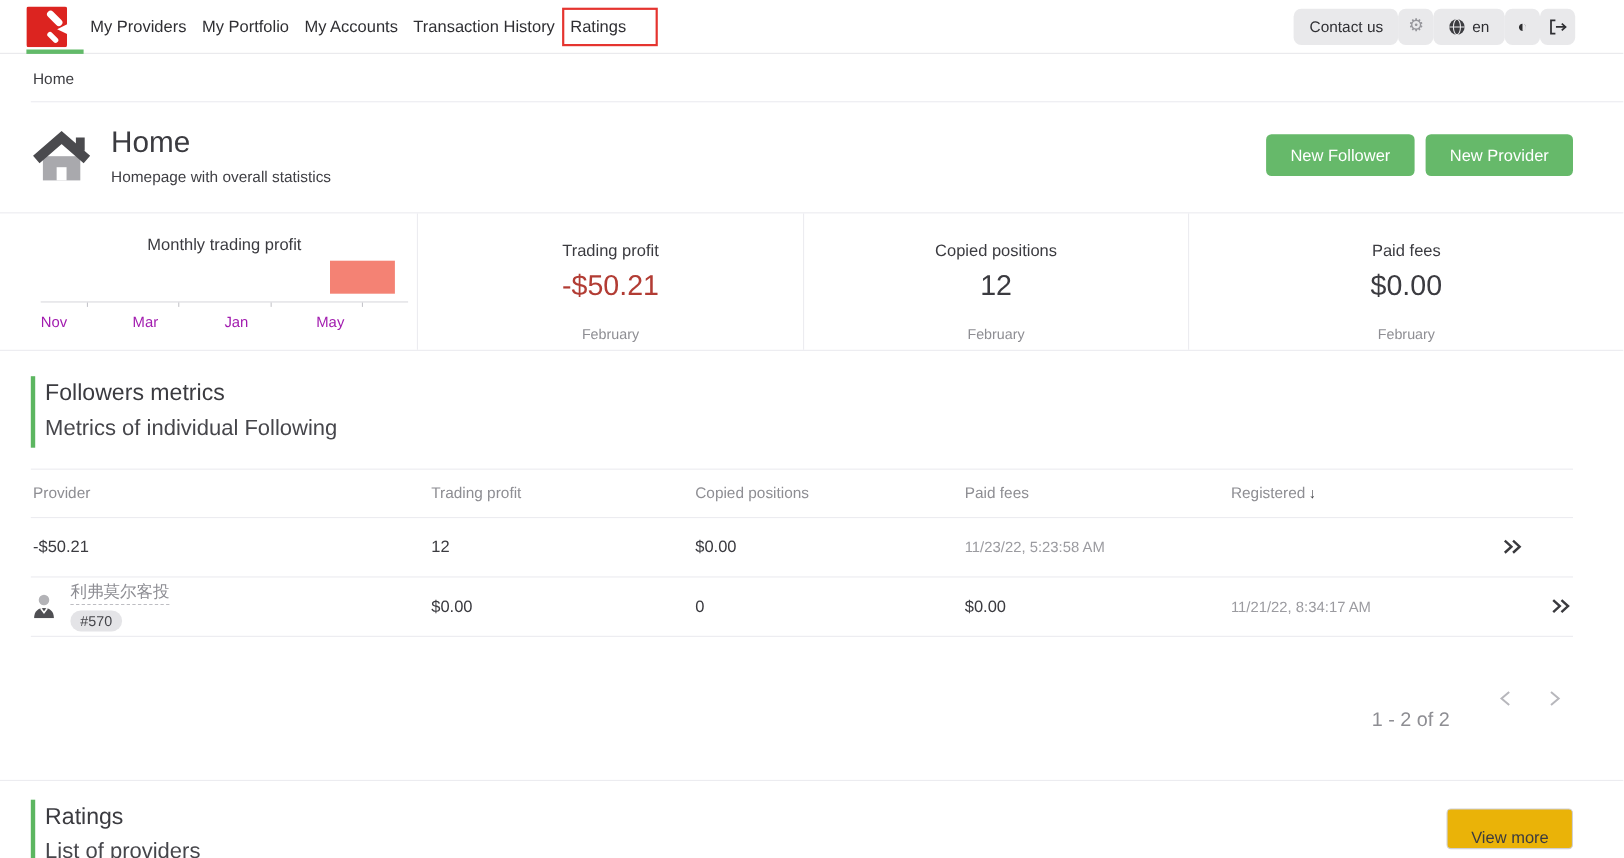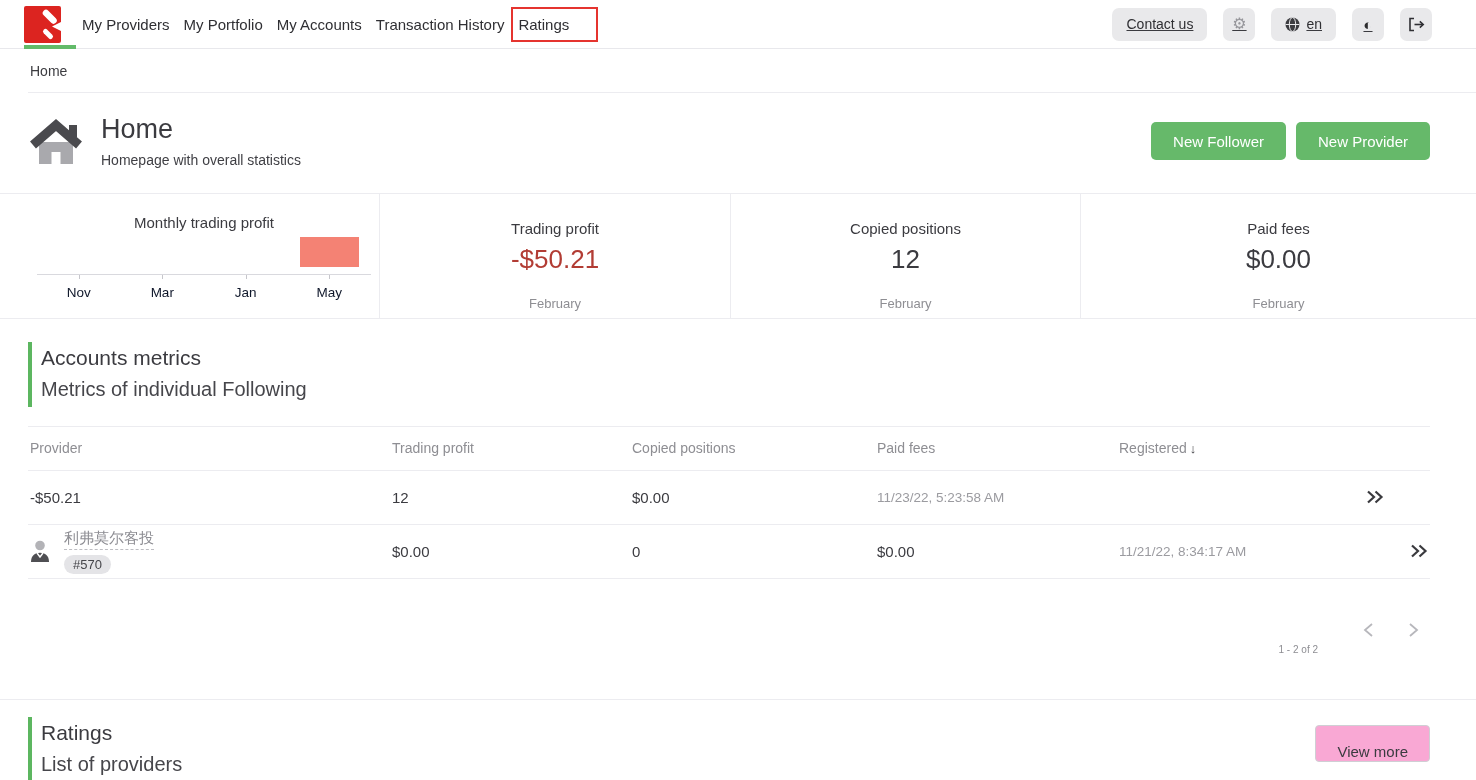--- a/index.html
+++ b/index.html
@@ -19,21 +19,21 @@
     font-size: 15px; color: #2f2f33; text-decoration: none; margin-right: 14px;
     white-space: nowrap; cursor: pointer;
   }
   .nav a.annotated {
     border: 2px solid #e5342f; padding: 7px 27px 7px 5px; margin-left: -7px; margin-right: 0;
   }
   .active-underline {
     position: absolute; left: 24px; bottom: -1px; width: 52px; height: 4px;
     background: #62ba69;
   }
-  .actions { margin-left: auto; display: flex; align-items: center; gap: 16px; text-decoration: underline; }
+  .actions { margin-left: auto; display: flex; align-items: center; gap: 0; }
   .pill {
     background: #e9e9eb; border: none; border-radius: 7px; height: 33px;
     display: flex; align-items: center; justify-content: center; gap: 6px;
     font-family: inherit; font-size: 14px; color: #2f2f33; cursor: pointer; padding: 0 14px;
   }
   .pill.icon-only { width: 32px; padding: 0; }
   .gear-glyph { font-size: 16px; color: #97979c; line-height: 1; }
   .contrast-glyph { font-size: 15px; color: #2c2c2e; line-height: 1; }
   
   .breadcrumb-bar { padding: 14px 0 13px 30px; font-size: 14px; }
@@ -64,22 +64,22 @@
   .stat-period { font-size: 13px; color: #8e8e93; margin-top: 21px; }
   .chart-cell { padding-top: 20px; }
   .chart-wrap { margin: 0 8px 0 37px; }
   .chart-title { font-size: 15px; color: #3b3b40; text-align: center; }
   .bars { display: flex; height: 40px; align-items: flex-end; padding-bottom: 7px; margin-top: 3px; }
   .bar-slot { flex: 1; display: flex; justify-content: center; align-items: flex-end; }
   .bar { width: 59px; }
   .axis { border-top: 1px solid #d9d9de; }
   .cats { display: flex; }
   .cats span {
-    flex: 1; text-align: center; position: relative; padding-top: 10px;
-    font-size: 13.5px; color: #0f172a;
+    flex: 1; text-align: left; position: relative; padding-top: 10px;
+    font-size: 13.5px; color: #a21caf;
   }
   .cats span::before {
     content: ""; position: absolute; top: 0; left: 50%; width: 1px; height: 4px; background: #c6c6cb;
   }
   
   .section { padding: 0 46px 0 28px; }
   .sec-head { border-left: 4px solid #5cb660; padding: 4px 0 6px 9px; margin-top: 23px; }
   .sec-title { font-size: 21px; color: #3b3b40; }
   .sec-sub { font-size: 20px; color: #46464b; margin-top: 8px; }
   
@@ -103,29 +103,29 @@
     display: inline-block; background: #e4e4e7; color: #46464b; border-radius: 10px;
     font-size: 13px; padding: 2px 9px; margin-top: 5px;
   }
   .date-cell { font-size: 13.5px; color: #9b9ba0; }
   .row-chevron { cursor: pointer; display: flex; justify-content: flex-end; padding-right: 2px; }
   
   .pagination {
     display: flex; justify-content: flex-end; align-items: center;
     padding: 26px 10px 0 0; gap: 44px;
   }
-  .pag-range { font-size: 10px; color: #8e8e93; margin-top: 39px; }
+  .pag-range { font-size: 18px; color: #8e8e93; margin-top: 39px; }
   .pag-btns { display: flex; gap: 32px; }
   .pag-btn { background: none; border: none; padding: 0; cursor: pointer; line-height: 0; }
   .pag-spacer { height: 44px; }
   
   .ratings-sec { display: flex; align-items: flex-start; padding: 0 46px 0 28px; }
   .ratings-sec .sec-head { margin-top: 17px; flex: 1; }
   .btn-outline {
-    margin-top: 25px; background: #f9a8d4; border: 1px solid #cfcfd4; border-radius: 4px;
+    margin-top: 25px; background: #eab308; border: 1px solid #cfcfd4; border-radius: 4px;
     height: 37px; padding: 17px 21px; font-family: inherit; font-size: 15px; color: #3b3b40;
     cursor: pointer;
   }
   .footer-area { height: 34px; background: #f8f8fa; }
 </style>
 </head>
 <body>
 
 <header class="topbar">
   <div class="logo">
@@ -239,21 +239,21 @@
   </div>
   <div class="stat-cell">
     <div class="stat-label">Paid fees</div>
     <div class="stat-value">$0.00</div>
     <div class="stat-period">February</div>
   </div>
 </section>
 
 <section class="section">
   <div class="sec-head">
-    <div class="sec-title">Accounts metrics</div>
+    <div class="sec-title">Followers metrics</div>
     <div class="sec-sub">Metrics of individual Following</div>
   </div>
 
   <div class="table">
     <div class="trow thead">
       <div class="th">Provider</div>
       <div class="th">Trading profit</div>
       <div class="th">Copied positions</div>
       <div class="th">Paid fees</div>
       <div class="th">

